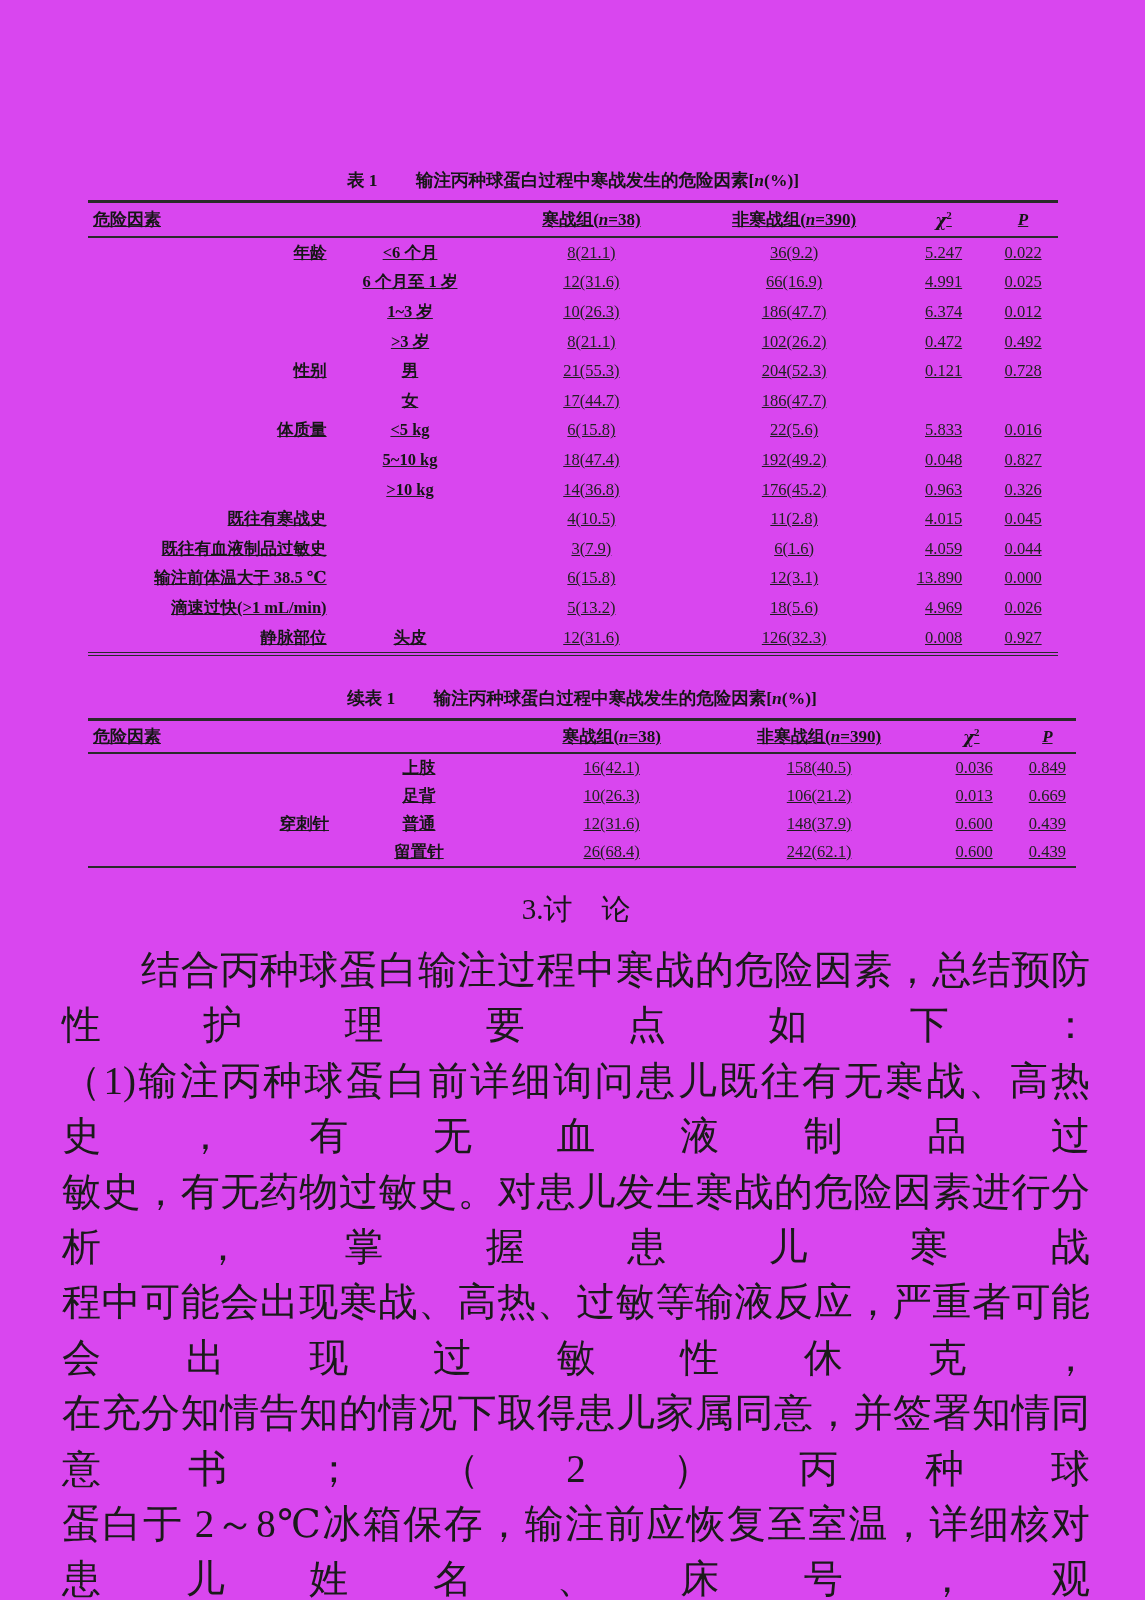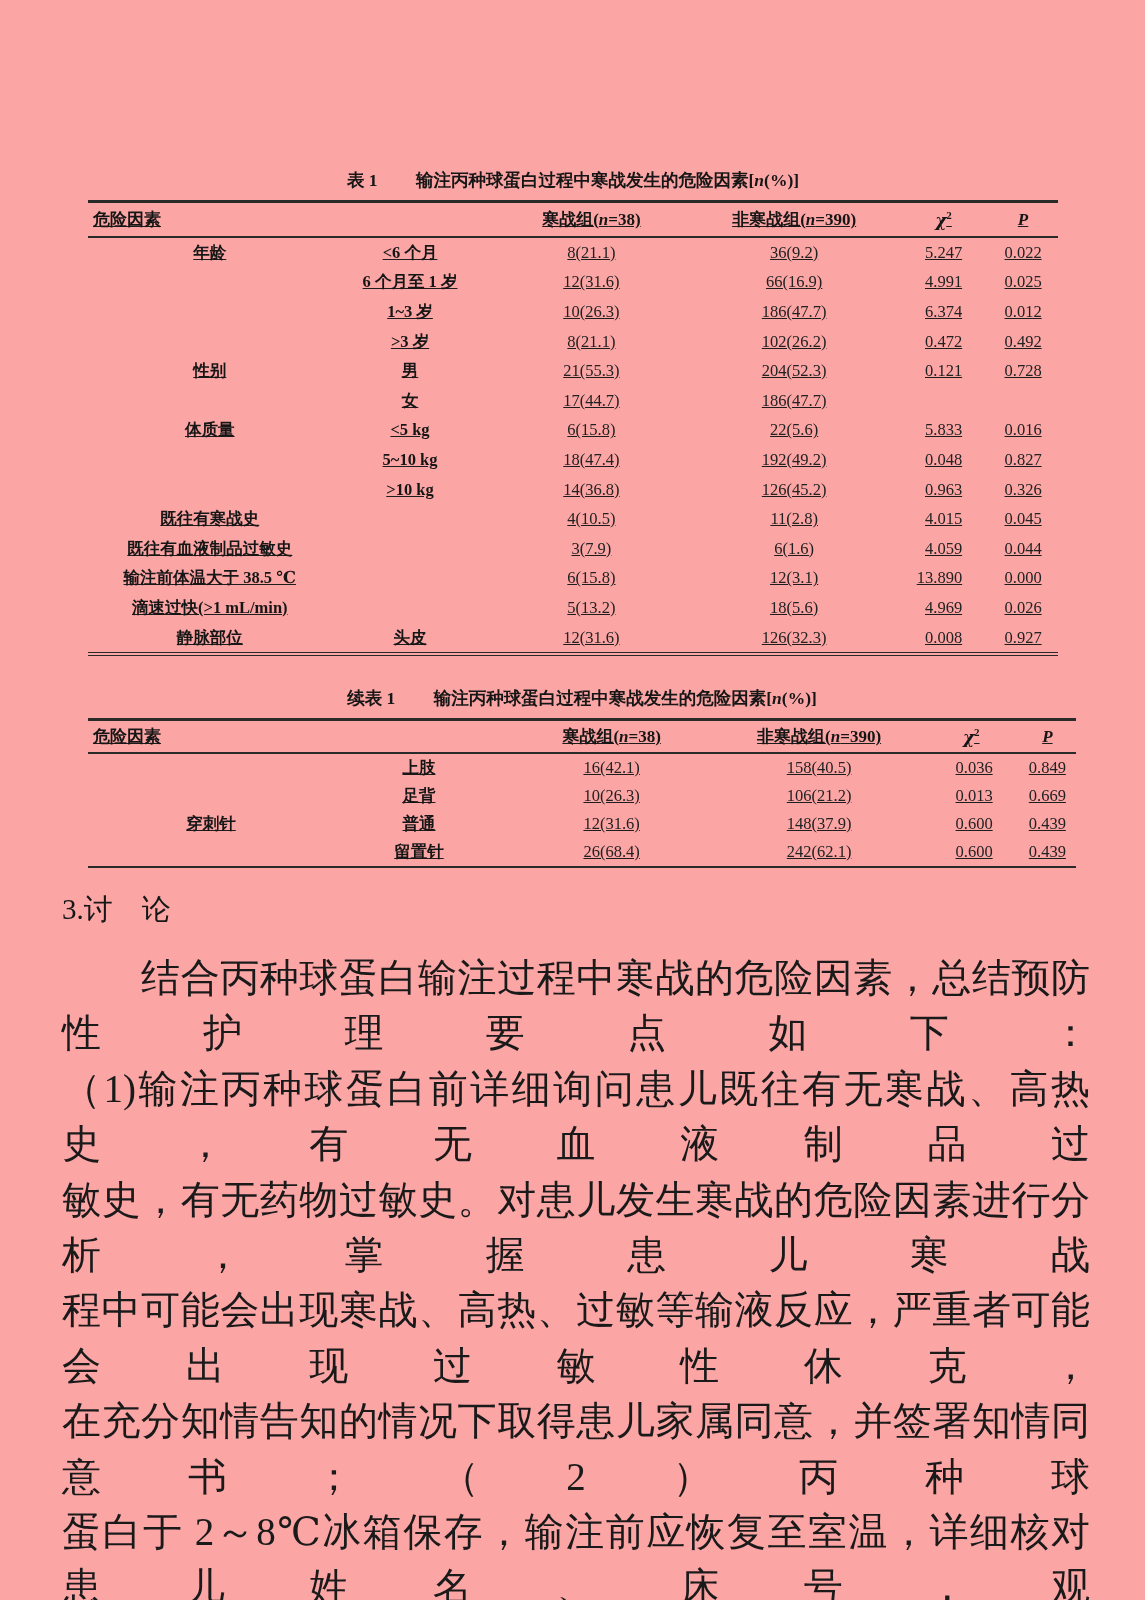--- a/index.html
+++ b/index.html
@@ -1,17 +1,17 @@
 <!DOCTYPE html>
 <html><head>
 <meta charset="utf-8">
 <style>
   html,body { margin:0; padding:0; background:#ffffff; }
   body { width:1145px; height:1600px; font-family:"Liberation Serif","DejaVu Serif",serif; color:#1d1d1d; }
-  .page { position:relative; width:1145px; height:1600px; background:#fca5a5; overflow:hidden; }
+  .page { position:relative; width:1145px; height:1600px; background:#d946ef; overflow:hidden; }
 
   .table-block { position:absolute; }
   #table1-block { left:88px; top:168px; width:970px; }
   #table2-block { left:88px; top:686px; width:988px; }
 
   .tbl-title { text-align:center; font-weight:bold; font-size:17.5px; color:#161616; margin-bottom:8px; white-space:nowrap; }
   .tbl-title .title-gap { display:inline-block; width:2.2em; }
   .tbl-title .var-n { font-style:italic; font-weight:bold; }
 
   table.data-table { width:100%; border-collapse:collapse; table-layout:fixed; }
@@ -25,28 +25,28 @@
   th.h-factor { text-align:left; padding-left:5px; }
   th.h-center { text-align:center; }
   .var-n { font-style:italic; }
   .chi-sym { font-style:italic; font-family:"DejaVu Serif","Liberation Serif",serif; }
   .chi-sup { font-size:11px; }
   .p-sym { font-style:italic; }
 
   td { padding:0; font-size:16.5px; color:#222222; overflow:hidden; white-space:nowrap; }
   #table1-block td { height:29.6px; }
   #table2-block td { height:28px; }
-  td.c-factor { text-align:center; font-weight:bold; padding-left:5px; color:#161616; }
+  td.c-factor { text-align:right; font-weight:bold; padding-left:5px; color:#161616; }
   td.c-sub { text-align:center; font-weight:bold; color:#161616; }
   td.c-g1, td.c-g2 { text-align:center; }
   td.c-chi { text-align:right; padding-right:26px; }
   td.c-p { text-align:center; }
 
   .discussion { position:absolute; left:62px; top:888px; width:1028px; }
-  .disc-heading { font-size:29px; line-height:42px; color:#161616; margin-bottom:20px; }
+  .disc-heading { font-size:29px; line-height:42px; color:#161616; margin-bottom:12px;text-align:center; }
   .para-line { font-size:39px; line-height:55.4px; color:#1a1a1a;
                text-align:justify; text-align-last:justify; -moz-text-align-last:justify;
                text-justify:inter-character; }
 </style>
 </head>
 <body>
 
 <div class="page">
 
   <div class="table-block" id="table1-block">
@@ -133,21 +133,21 @@
     <td class="c-sub">5~10 kg</td>
     <td class="c-g1">18(47.4)</td>
     <td class="c-g2">192(49.2)</td>
     <td class="c-chi">0.048</td>
     <td class="c-p">0.827</td>
   </tr>
           <tr>
     <td class="c-factor"></td>
     <td class="c-sub">&gt;10 kg</td>
     <td class="c-g1">14(36.8)</td>
-    <td class="c-g2">126(45.2)</td>
+    <td class="c-g2">176(45.2)</td>
     <td class="c-chi">0.963</td>
     <td class="c-p">0.326</td>
   </tr>
           <tr>
     <td class="c-factor">既往有寒战史</td>
     <td class="c-sub"></td>
     <td class="c-g1">4(10.5)</td>
     <td class="c-g2">11(2.8)</td>
     <td class="c-chi">4.015</td>
     <td class="c-p">0.045</td>

